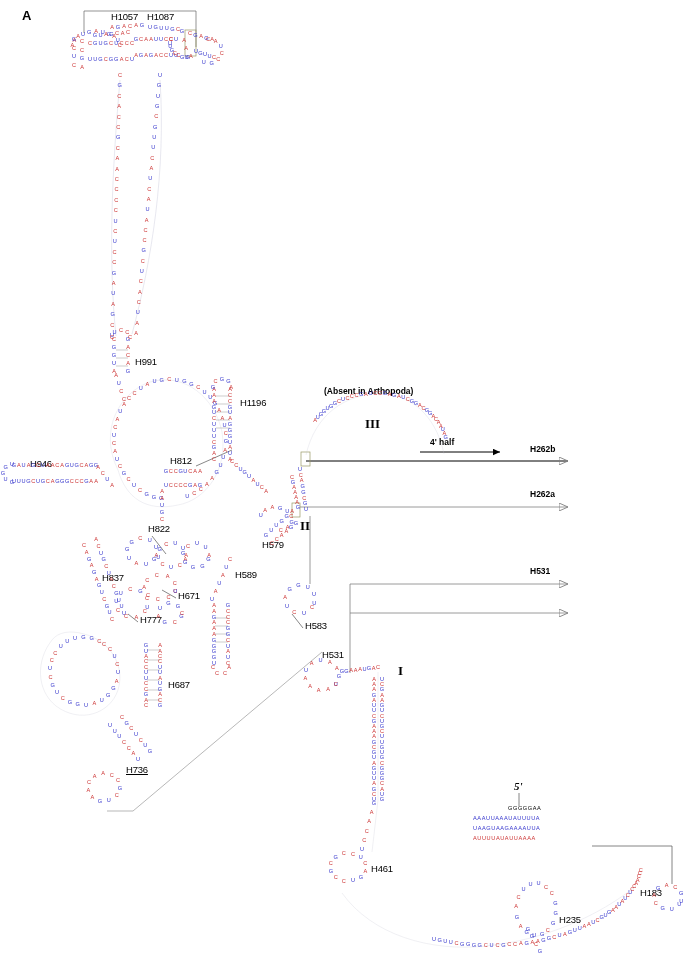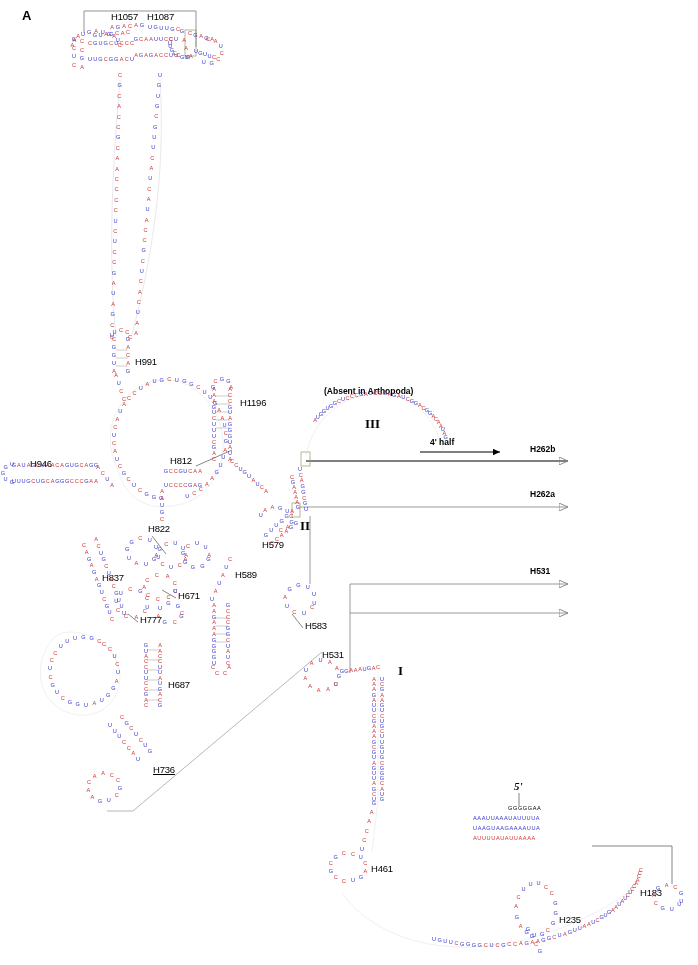--- a/index.html
+++ b/index.html
@@ -219,21 +219,21 @@
   <div class="helix-label" style="left:240px; top:397px;">H1196</div>
   <div class="helix-label" style="left:30px; top:458px;">H946</div>
   <div class="helix-label" style="left:170px; top:455px;">H812</div>
   <div class="helix-label" style="left:148px; top:523px;">H822</div>
   <div class="helix-label" style="left:102px; top:572px;">H837</div>
   <div class="helix-label" style="left:178px; top:590px;">H671</div>
   <div class="helix-label" style="left:235px; top:569px;">H589</div>
   <div class="helix-label" style="left:262px; top:539px;">H579</div>
   <div class="helix-label" style="left:140px; top:614px;">H777</div>
   <div class="helix-label" style="left:168px; top:679px;">H687</div>
-  <div class="helix-label" style="left:153px; top:764px;text-decoration:underline;">H736</div>
+  <div class="helix-label" style="left:126px; top:764px;text-decoration:underline;">H736</div>
   <div class="helix-label" style="left:305px; top:620px;">H583</div>
   <div class="helix-label" style="left:322px; top:649px;">H531</div>
   <div class="helix-label" style="left:371px; top:863px;">H461</div>
   <div class="helix-label" style="left:559px; top:914px;">H235</div>
   <div class="helix-label" style="left:640px; top:887px;">H183</div>
 
   <div class="arrow-text" style="left:530px; top:444px;">H262b</div>
   <div class="arrow-text" style="left:530px; top:489px;">H262a</div>
   <div class="arrow-text" style="left:530px; top:566px;">H531</div>
   <div class="arrow-text" style="left:430px; top:437px;">4' half</div>

